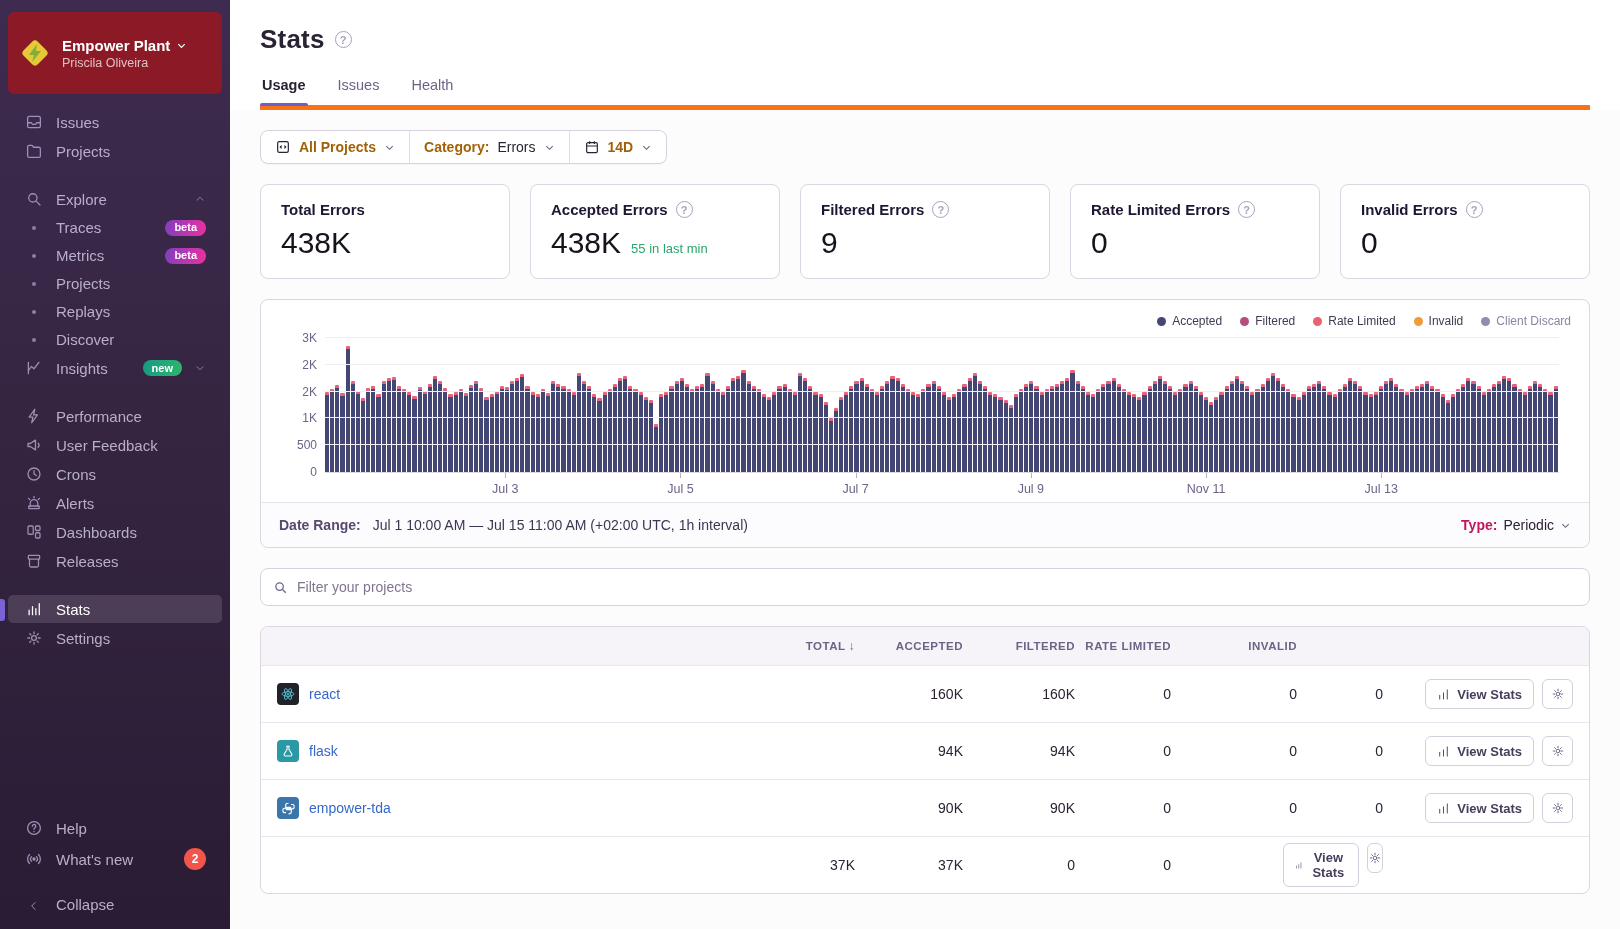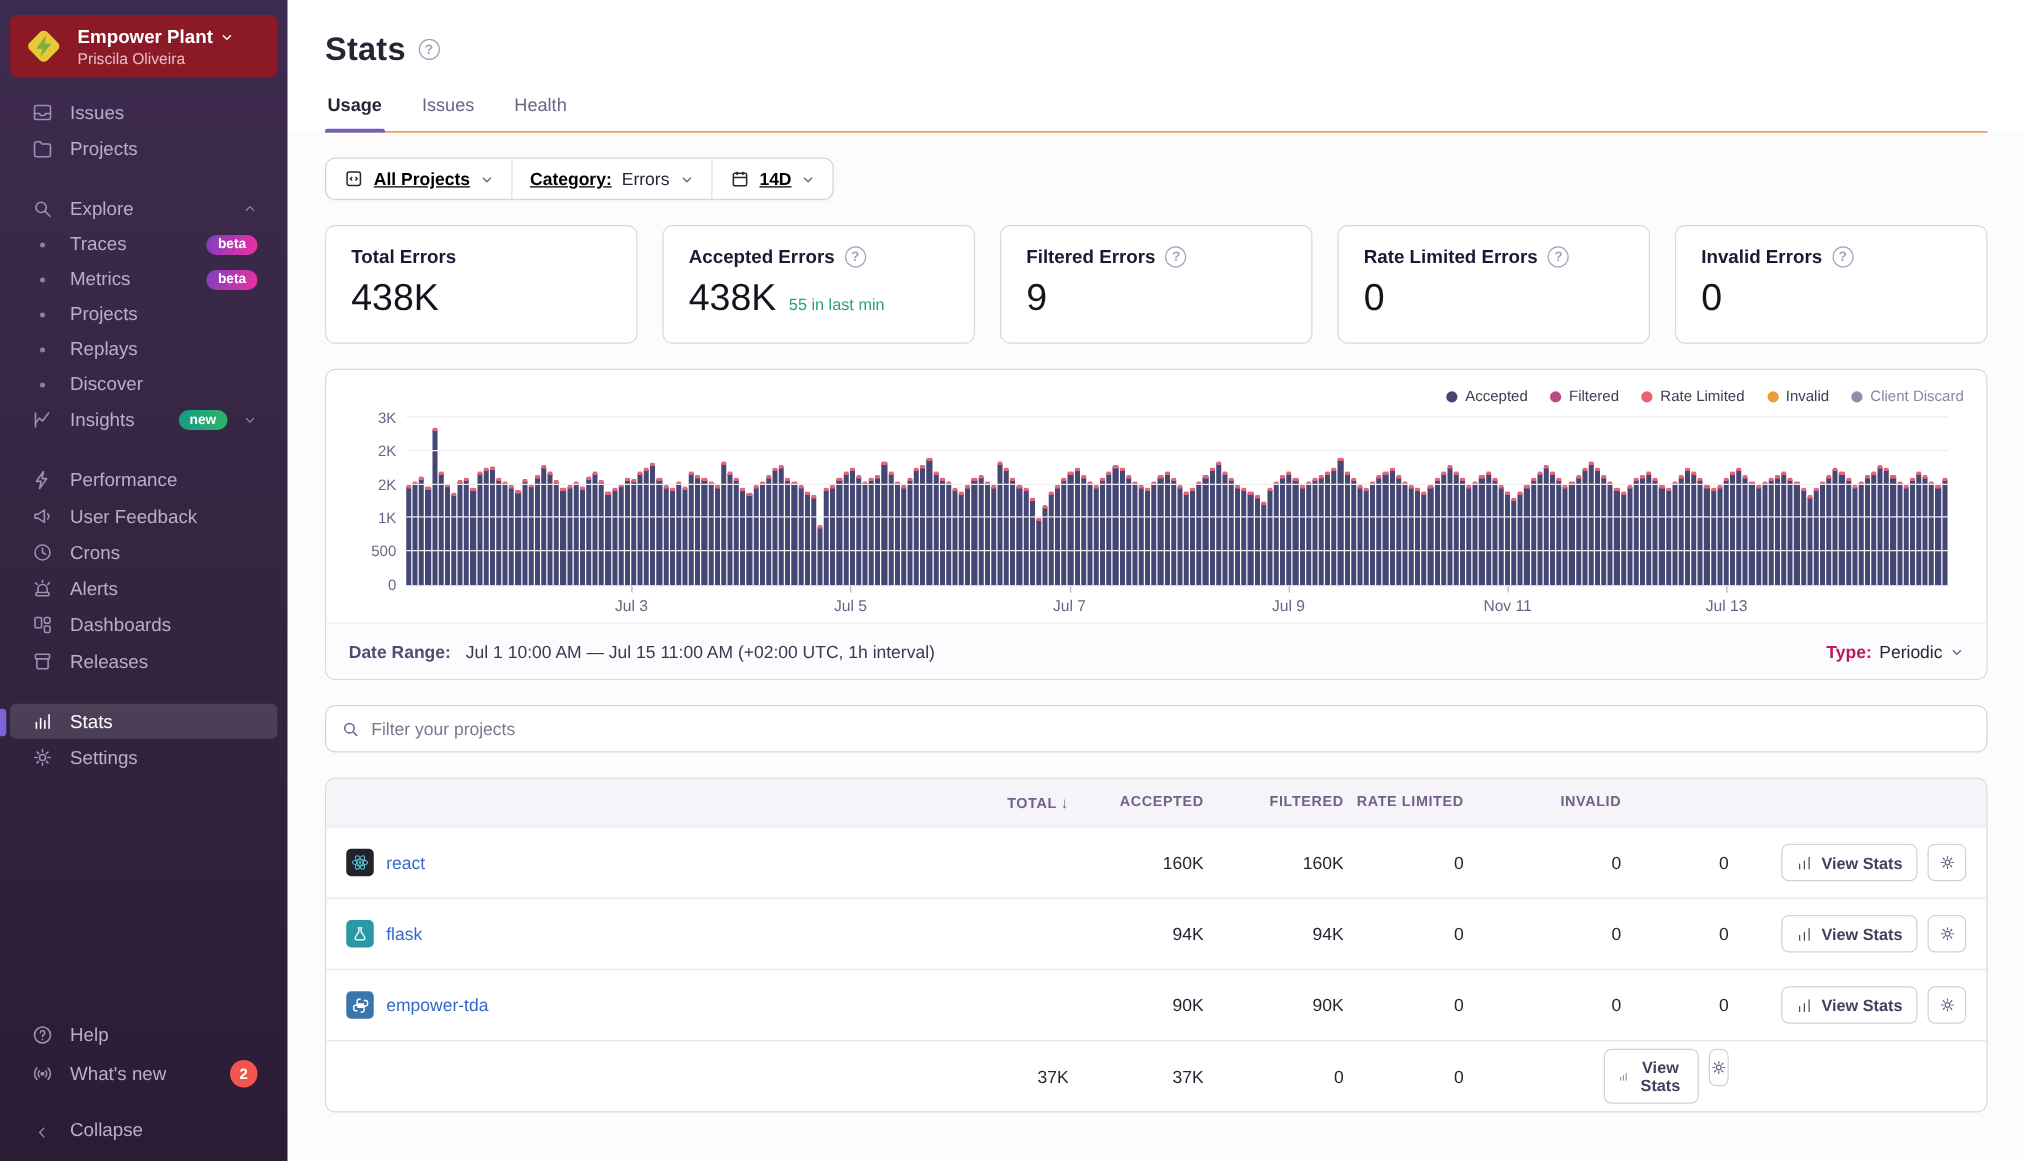--- a/index.html
+++ b/index.html
@@ -2,21 +2,21 @@
 <html><head>
 <meta charset="utf-8">
 <style>
   * { margin:0; padding:0; box-sizing:border-box; }
   html,body { width:1620px; height:929px; overflow:hidden; }
   body { font-family:"Liberation Sans", sans-serif; display:flex; background:#fff; color:#2b2233; }
 
   
   .sidebar { width:230px; height:100%; flex:0 0 230px; position:relative;
     background:linear-gradient(180deg,#3e2b50 0%,#352541 45%,#2a1c35 100%); color:#b9aecb; }
-  .org-box { margin:12px 8px 14px; padding:8px 10px; background:#8c1a26; border-radius:6px;
+  .org-box { margin:12px 8px 14px; padding:24px 10px; background:#8c1a26; border-radius:6px;
     display:flex; align-items:center; gap:10px; cursor:pointer; }
   .org-logo { width:34px; height:34px; flex:0 0 34px; position:relative; }
   .org-name { color:#fff; font-weight:bold; font-size:15px; display:flex; align-items:center; gap:6px; white-space:nowrap; }
   .org-sub { color:rgba(255,255,255,.72); font-size:12.5px; margin-top:2px; }
   .nav-group { padding:0 0 18px; }
   .nav-item { display:flex; align-items:center; gap:12px; padding:5px 16px; font-size:15px;
     color:#b9aecb; cursor:pointer; position:relative; margin:1px 8px; border-radius:5px; }
   .nav-item .nico { width:20px; display:flex; justify-content:center; color:#9d90b5; flex:0 0 20px; }
   .nav-item.bullet-item .nico::before { content:""; width:4px; height:4px; border-radius:50%; background:#8d80a5; }
   .nav-item .nlabel { flex:1 1 auto; white-space:nowrap; }
@@ -32,33 +32,33 @@
   .sidebar-footer .nav-item { margin:1px 8px; }
   .collapse-row { margin-top:16px !important;align-items:flex-end; }
 
   
   .main { flex:1 1 auto; height:100%; overflow:hidden; background:#fcfcfd; display:flex; flex-direction:column; }
   .page-header { background:#fff; padding:24px 30px 0; }
   .title-row { display:flex; align-items:center; gap:10px; }
   h1.page-title { font-size:26px; color:#2b2233; letter-spacing:.2px; }
   .qmark { width:17px; height:17px; border:1.4px solid #aaa0ba; color:#aaa0ba; border-radius:50%;
     font-size:11px; display:flex; align-items:center; justify-content:center; font-weight:bold; }
-  .tabs { display:flex; gap:28px; margin-top:22px; border-bottom:1px solid #f97316; }
+  .tabs { display:flex; gap:28px; margin-top:22px; border-bottom:5px solid #f97316; }
   .tab { padding:0 2px 12px; font-size:14.5px; color:#6f6287; cursor:pointer; position:relative; }
   .tab.active { color:#2b2233; font-weight:bold; }
   .tab.active::after { content:""; position:absolute; left:0; right:0; bottom:-1px; height:3px; background:#6c5fc7; border-radius:2px 2px 0 0; }
 
   .content { padding:20px 30px 0; flex:1 1 auto; }
 
   
   .filter-bar { display:inline-flex; align-items:stretch; background:#fff; border:1px solid #d8d2de;
     border-radius:8px; overflow:hidden; box-shadow:0 1px 1px rgba(40,30,60,.03); }
   .filter-seg { display:flex; align-items:center; gap:8px; padding:8px 14px; font-size:14px; cursor:pointer; }
   .filter-seg + .filter-seg { border-left:1px solid #e2dde8; }
-  .filter-seg b { font-weight:bold; color:#000000;text-decoration:underline; }
+  .filter-seg b { font-weight:bold; color:#a16207; }
   .filter-seg .val { color:#2b2233; }
   .ficon { color:#2b2233; display:flex; }
   .chev-dn { color:#71647f; display:flex; }
 
   
   .cards { display:flex; gap:20px; margin-top:20px; }
   .card { flex:1 1 0; background:#fff; border:1px solid #dcd6e2; border-radius:8px; padding:16px 20px 18px; }
   .card-title { display:flex; align-items:center; gap:8px; font-size:15px; font-weight:bold; color:#1f1633; }
   .card-value-row { display:flex; align-items:baseline; gap:10px; margin-top:8px; }
   .card-value { font-size:30px; color:#18121c; }

